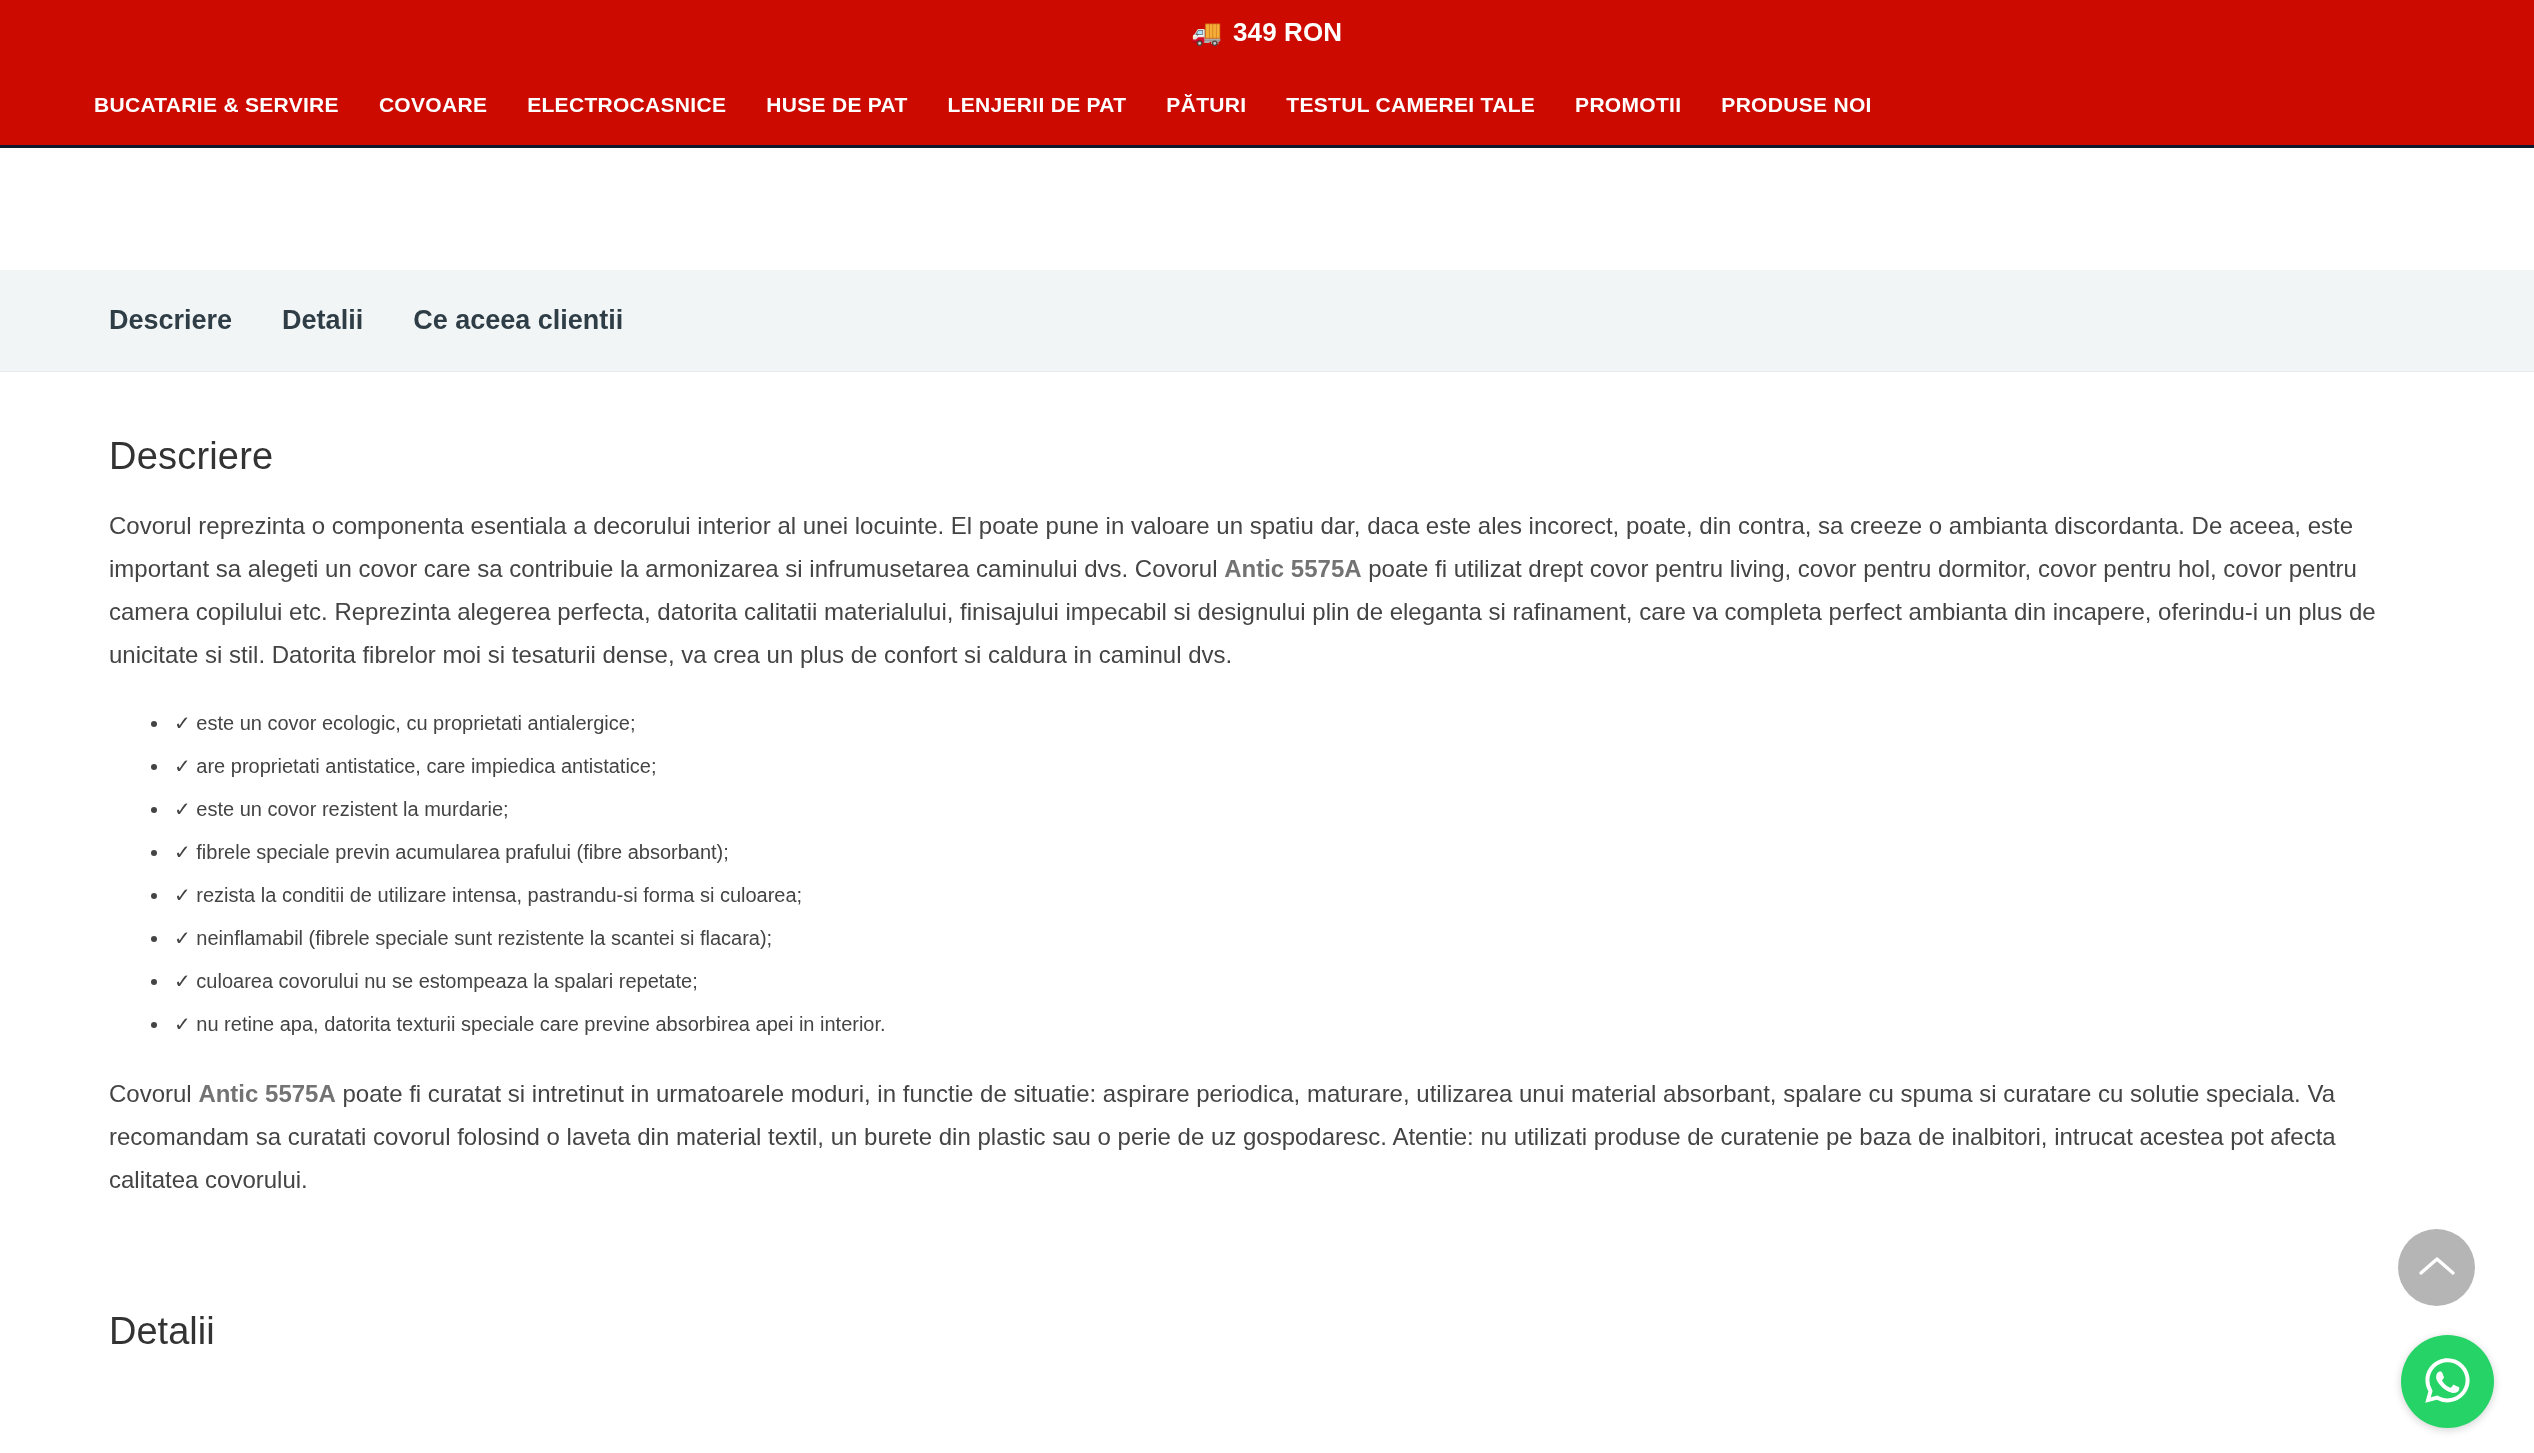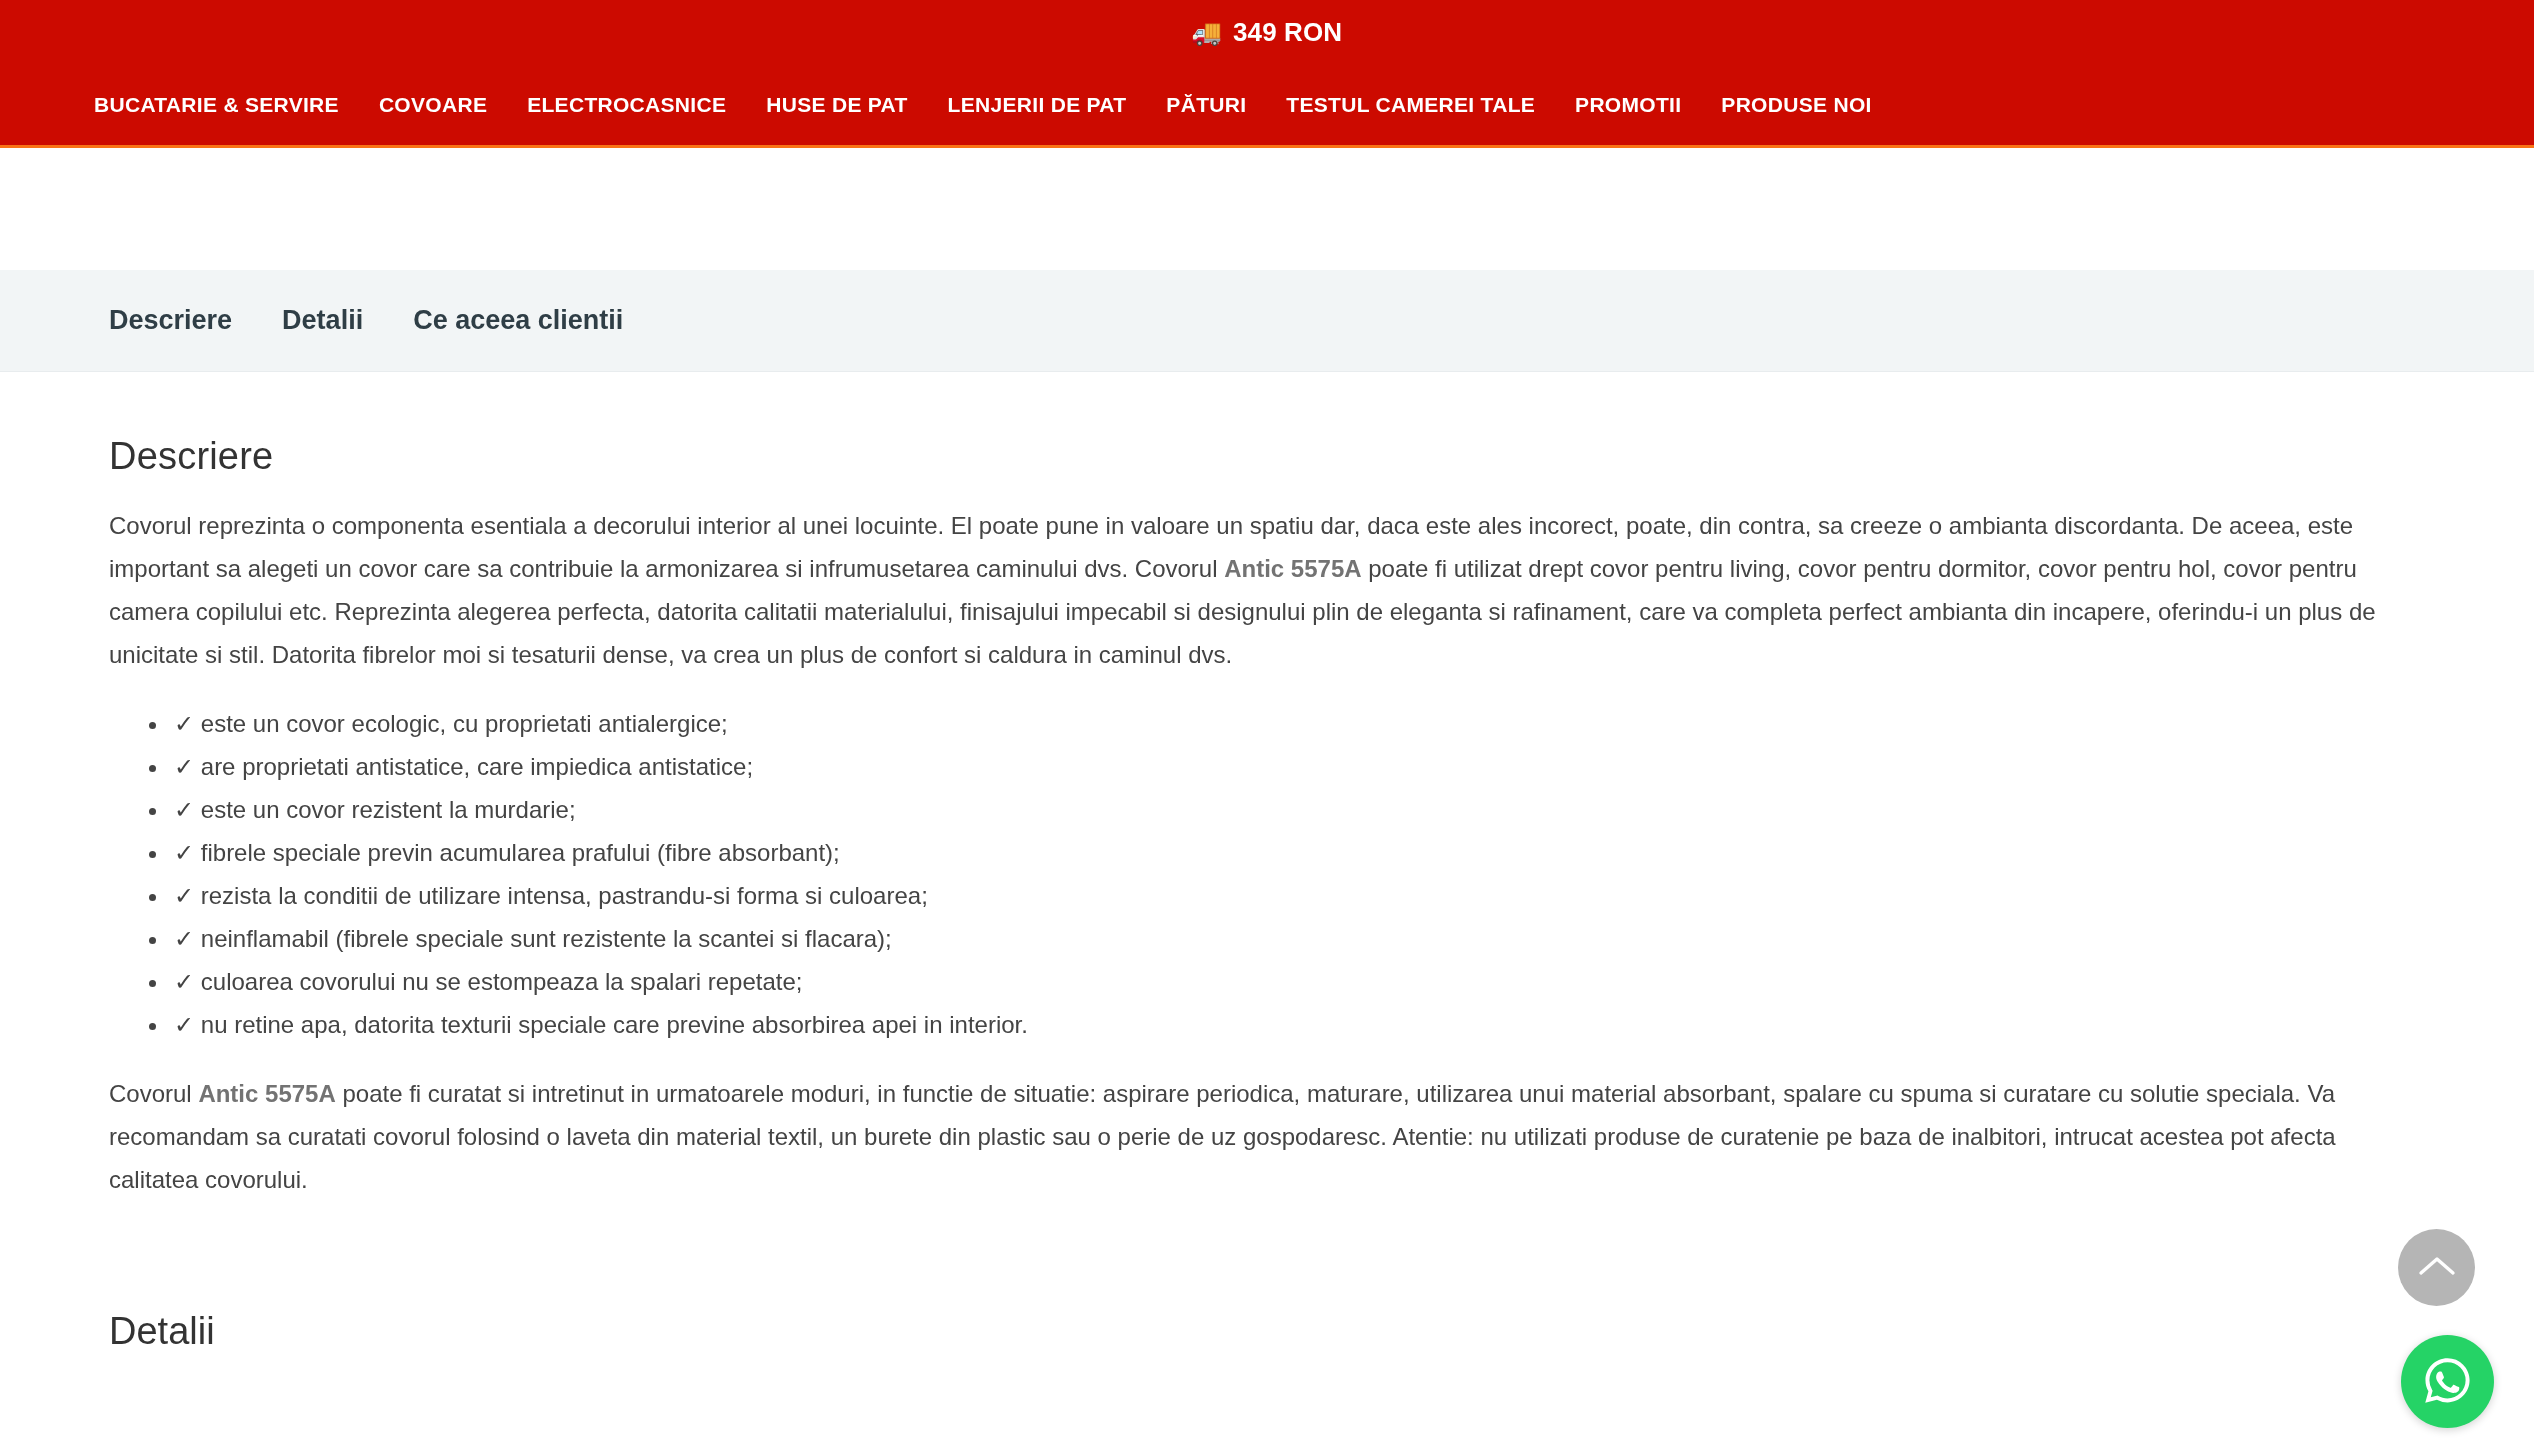--- a/index.html
+++ b/index.html
@@ -34,21 +34,21 @@
   .promo-text .amount { font-weight: 700; }
   .truck-icon { font-size: 25px; line-height: 1; }
 
   
   .main-nav {
     background: #cc0a00;
     height: 84px;
     display: flex;
     align-items: center;
     padding-left: 94px;
-    border-bottom: 3px solid #f97316;
+    border-bottom: 3px solid #0f172a;
   }
   .nav-list {
     display: flex;
     align-items: center;
     gap: 0;
     list-style: none;
     margin: 0;
     padding: 0;
   }
   .nav-item {
@@ -118,21 +118,21 @@
     color: #737373;
     font-weight: 700;
   }
   .feature-list {
     list-style: disc;
     margin: 0 0 26px 0;
     padding-left: 61px;
     color: #444444;
   }
   .feature-list li {
-    font-size: 24px;
+    font-size: 20px;
     line-height: 43px;
     color: #444444;
     padding-left: 4px;
   }
 
   .details-title {
     font-size: 38px;
     font-weight: 400;
     color: #333333;
     margin: 109px 0 40px 0;

